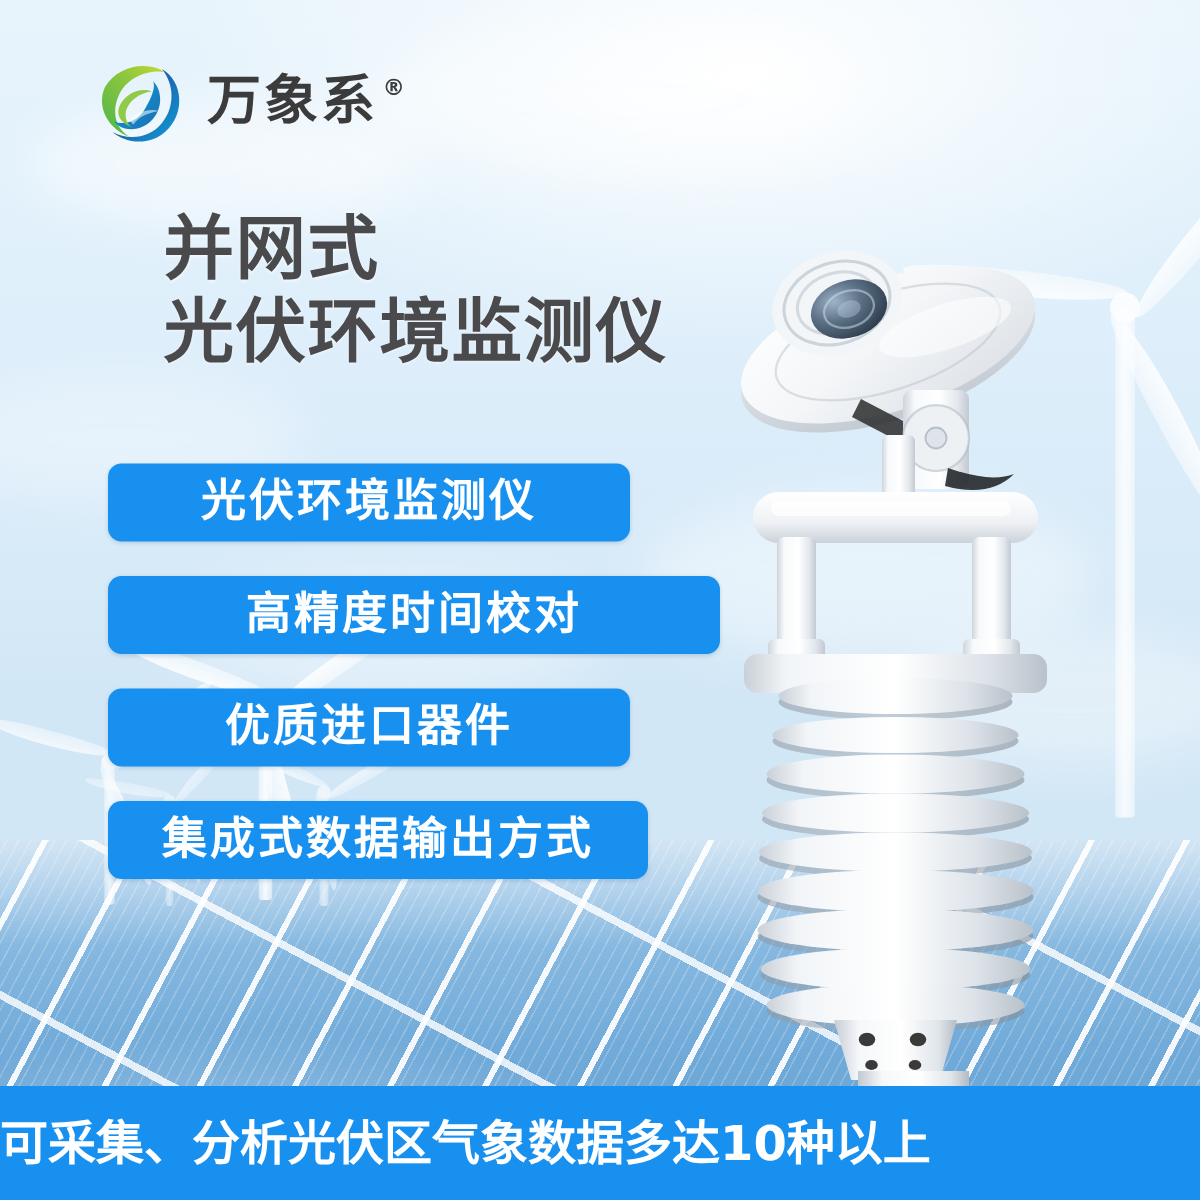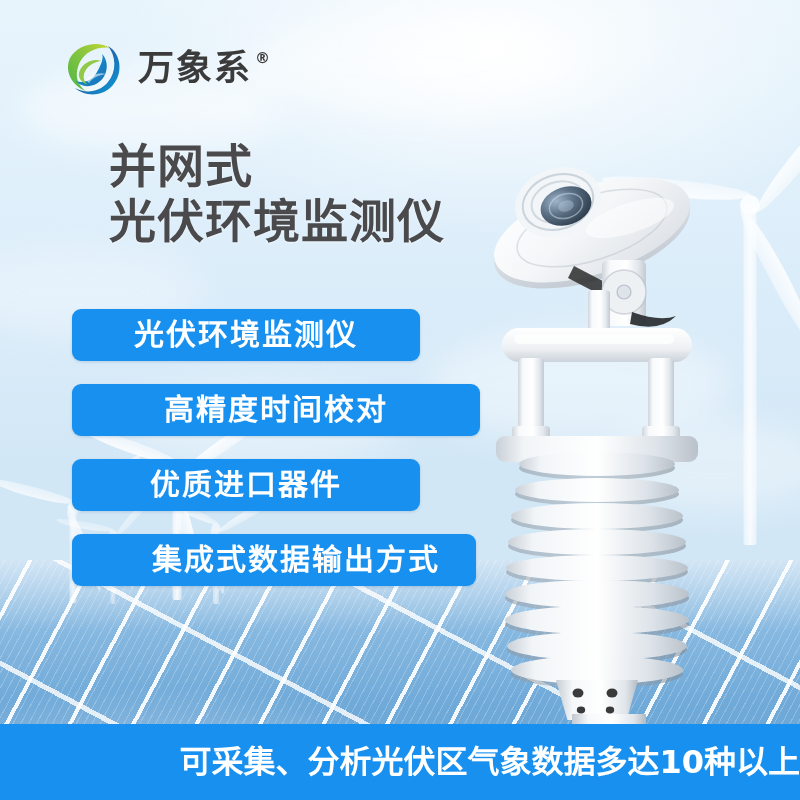--- a/index.html
+++ b/index.html
@@ -232,33 +232,33 @@
     font-size: 30px;
     font-weight: 700;
     color: #ffffff;
     letter-spacing: 2px;
     white-space: nowrap;
     line-height: 1;
   }
   .badge.w1 { width: 348px; }
   .badge.w2 { width: 408px; }
   .badge.w3 { width: 348px; justify-content: center; }
-  .badge.w4 { width: 360px; padding-left: 44px; }
+  .badge.w4 { width: 360px; }
 
   
   .bottom-banner {
     position: absolute;
     left: 0;
     top: 724px;
     width: 800px;
     height: 76px;
     background: #1890f0;
     display: flex;
     align-items: center;
-    justify-content: flex-end;
+    justify-content: flex-start;
   }
   .bottom-banner-text {
     font-family: "DejaVu Sans", "Liberation Sans", sans-serif;
     font-size: 32px;
     font-weight: 700;
     color: #ffffff;
     letter-spacing: 0px;
     white-space: nowrap;
     line-height: 1;
   }

